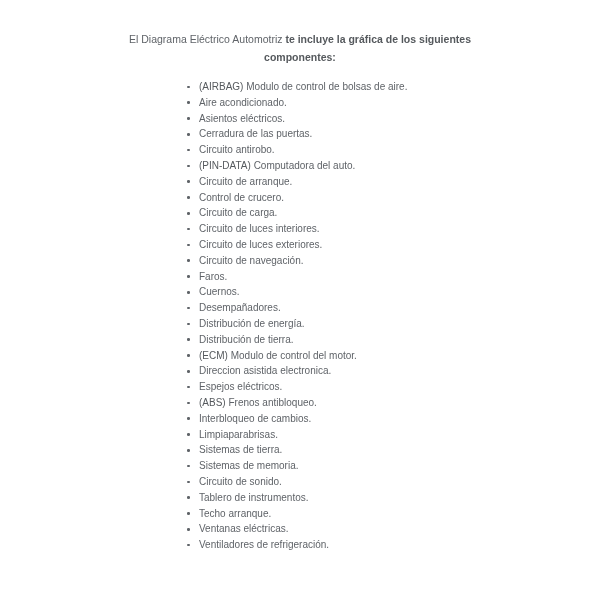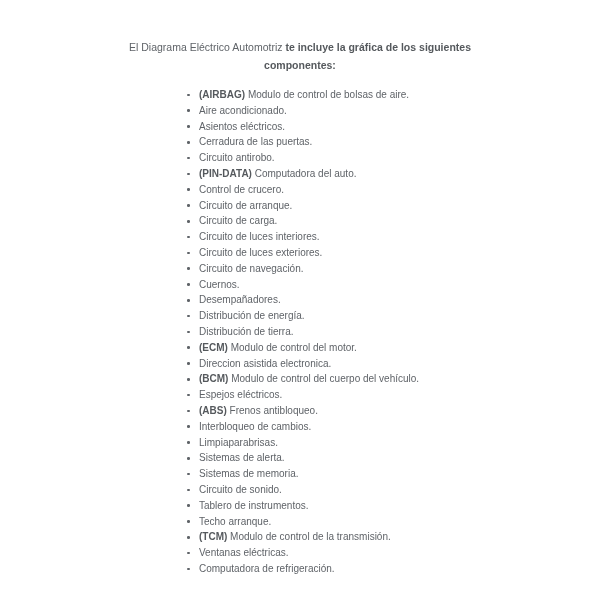--- a/index.html
+++ b/index.html
@@ -14,21 +14,21 @@
     color: #5f6368;
     overflow: hidden;
     -webkit-font-smoothing: antialiased;
   }
   .page {
     width: 600px;
     height: 600px;
     background: #ffffff;
   }
   .title {
-    margin: 12px;
+    margin: 4px;
     padding-top: 27px;
     text-align: center;
     font-size: 10.5px;
     line-height: 17.5px;
     font-weight: 400;
     color: #5f6368;
   }
   .title .bold {
     font-weight: 700;
     color: #55595d;
@@ -49,21 +49,21 @@
     content: "";
     position: absolute;
     left: -12px;
     top: 6.6px;
     width: 2.6px;
     height: 2.6px;
     border-radius: 50%;
     background: #5f6368;
   }
   ul.components .code {
-    font-weight: 700;
+    font-weight: 400;
     color: #55595d;
   }
 </style>
 </head>
 <body>
 
 <div class="page">
 
   <p class="title">
     <span>El Diagrama Eléctrico Automotriz</span>
@@ -72,40 +72,39 @@
     <span class="bold">componentes:</span>
   </p>
 
   <ul class="components" id="components-list">
       <li><span class="code">(AIRBAG) </span><span>Modulo de control de bolsas de aire.</span></li>
       <li><span>Aire acondicionado.</span></li>
       <li><span>Asientos eléctricos.</span></li>
       <li><span>Cerradura de las puertas.</span></li>
       <li><span>Circuito antirobo.</span></li>
       <li><span class="code">(PIN-DATA) </span><span>Computadora del auto.</span></li>
+      <li><span>Circuito de arranque.</span></li>
       <li><span>Control de crucero.</span></li>
-      <li><span>Circuito de arranque.</span></li>
       <li><span>Circuito de carga.</span></li>
       <li><span>Circuito de luces interiores.</span></li>
       <li><span>Circuito de luces exteriores.</span></li>
       <li><span>Circuito de navegación.</span></li>
+      <li><span>Faros.</span></li>
       <li><span>Cuernos.</span></li>
       <li><span>Desempañadores.</span></li>
       <li><span>Distribución de energía.</span></li>
       <li><span>Distribución de tierra.</span></li>
       <li><span class="code">(ECM) </span><span>Modulo de control del motor.</span></li>
       <li><span>Direccion asistida electronica.</span></li>
-      <li><span class="code">(BCM) </span><span>Modulo de control del cuerpo del vehículo.</span></li>
       <li><span>Espejos eléctricos.</span></li>
       <li><span class="code">(ABS) </span><span>Frenos antibloqueo.</span></li>
       <li><span>Interbloqueo de cambios.</span></li>
       <li><span>Limpiaparabrisas.</span></li>
-      <li><span>Sistemas de alerta.</span></li>
+      <li><span>Sistemas de tierra.</span></li>
       <li><span>Sistemas de memoria.</span></li>
       <li><span>Circuito de sonido.</span></li>
       <li><span>Tablero de instrumentos.</span></li>
       <li><span>Techo arranque.</span></li>
-      <li><span class="code">(TCM) </span><span>Modulo de control de la transmisión.</span></li>
       <li><span>Ventanas eléctricas.</span></li>
-      <li><span>Computadora de refrigeración.</span></li>
+      <li><span>Ventiladores de refrigeración.</span></li>
     </ul>
 
 </div>
 
 </body></html>

